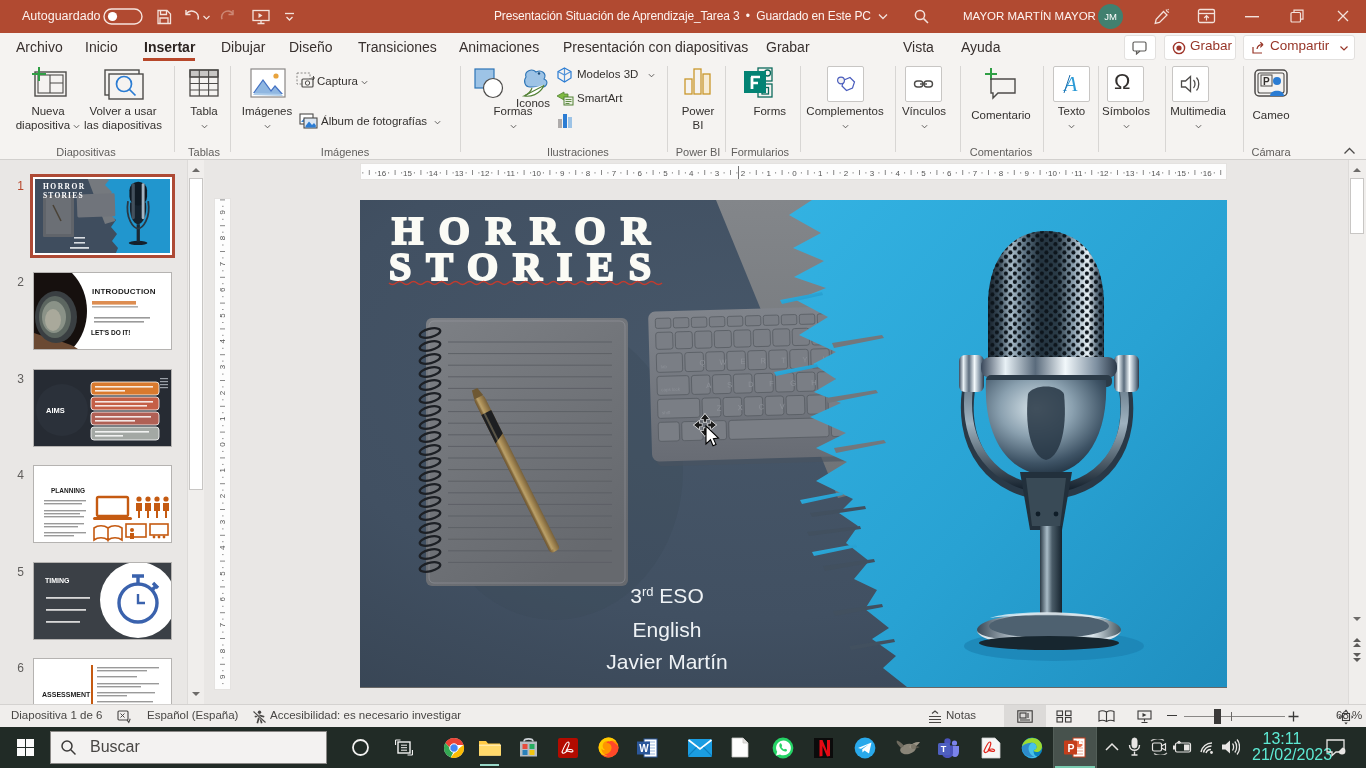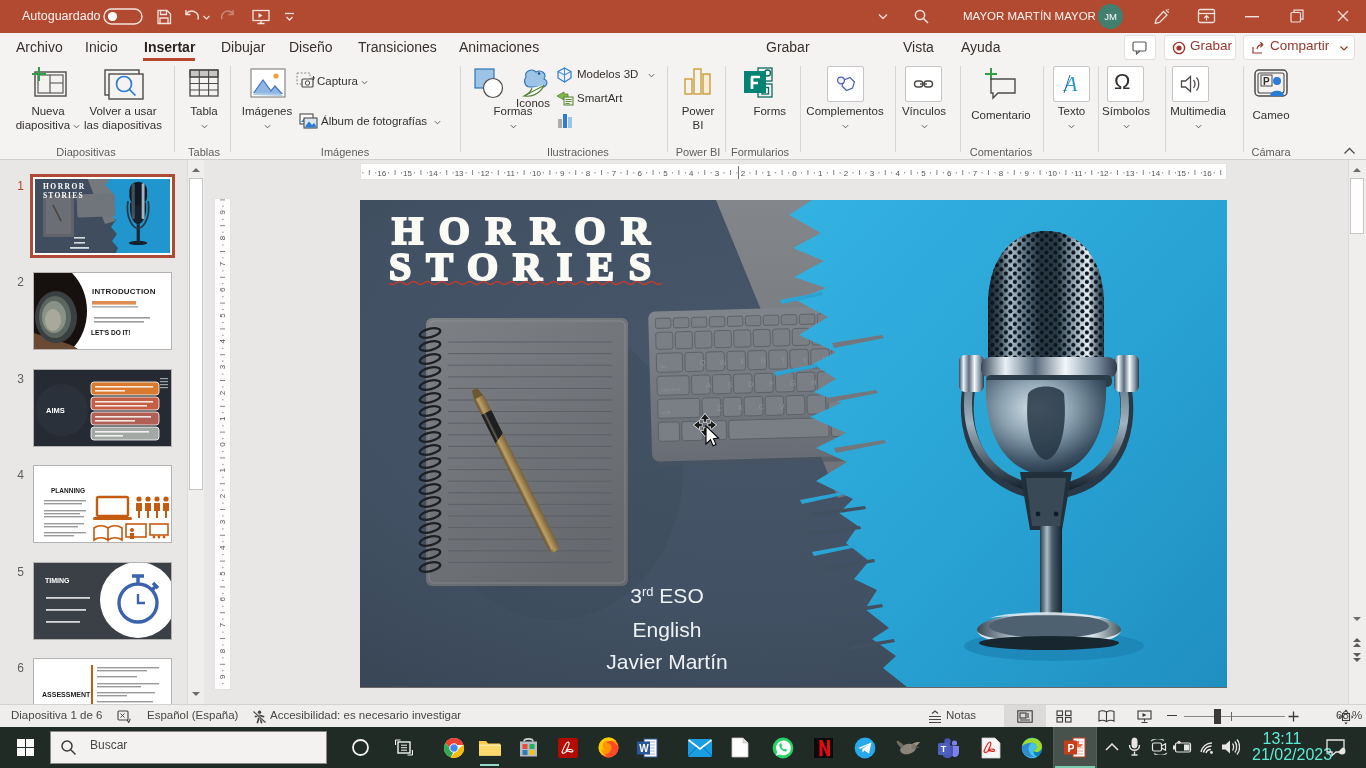--- a/index.html
+++ b/index.html
@@ -49,20 +49,21 @@
     </svg>
     <svg class="abs" style="left:251px;top:8px;" width="20" height="18" viewBox="0 0 20 18" fill="none" stroke="#f3e2dc" stroke-width="1.3">
       <rect x="2" y="2.5" width="16" height="10"></rect>
         <path d="M10 12.5v3 M6.5 15.5h7"></path>
         <path d="M7.5 5l4 2.5-4 2.5z" fill="#f3e2dc" stroke="none"></path>
     </svg>
     <svg class="abs" style="left:283px;top:12px;" width="13" height="10" viewBox="0 0 13 10" fill="none" stroke="#f3e2dc" stroke-width="1.3">
       <path d="M2 1.5h9"></path>
         <path d="M3.5 5 l3 3 3-3"></path>
     </svg>
+    <div class="abs txt" style="left:494px;top:9px;font-size:12px;letter-spacing:-0.15px;">Presentación Situación de Aprendizaje_Tarea 3&nbsp; •&nbsp; Guardado en Este PC</div>
     <svg class="abs" style="left:877px;top:13px;" width="12" height="8" viewBox="0 0 12 8" fill="none" stroke="#f3e2dc" stroke-width="1.3">
         <path d="M2 1.5 l4 4 4-4"></path>
       </svg>
     <svg class="abs" style="left:913px;top:8px;" width="17" height="17" viewBox="0 0 17 17" fill="none" stroke="#f3e2dc" stroke-width="1.5">
       <circle cx="7" cy="7" r="4.6"></circle>
         <path d="M10.6 10.6 L15 15"></path>
     </svg>
     <div class="abs txt" style="left:963px;top:10px;font-size:11.5px;">MAYOR MARTÍN MAYOR</div>
     <div class="abs" style="left:1098px;top:4px;width:25px;height:25px;border-radius:50%;background:#41806f;color:#fff;font-size:9.5px;text-align:center;line-height:25px;">JM</div>
     <svg class="abs" style="left:1152px;top:8px;" width="19" height="18" viewBox="0 0 19 18" fill="none" stroke="#f3e2dc" stroke-width="1.3">
@@ -87,20 +88,21 @@
   </div>
   <div id="menurow">
     <div class="tab" style="left:16px;">Archivo</div>
     <div class="tab" style="left:85px;">Inicio</div>
     <div class="tab" style="left:144px;font-weight:bold;color:#2b2320;">Insertar</div>
     <div class="abs" style="left:143px;top:25px;width:52px;height:3px;background:#b7472a;"></div>
     <div class="tab" style="left:221px;">Dibujar</div>
     <div class="tab" style="left:289px;">Diseño</div>
     <div class="tab" style="left:358px;">Transiciones</div>
     <div class="tab" style="left:459px;">Animaciones</div>
+    <div class="tab" style="left:563px;">Presentación con diapositivas</div>
     <div class="tab" style="left:766px;">Grabar</div>
     <div class="tab" style="left:848px;margin-top:37px;">Revisar</div>
     <div class="tab" style="left:903px;">Vista</div>
     <div class="tab" style="left:961px;">Ayuda</div>
     <div class="abs" style="left:1124px;top:2px;width:32px;height:25px;background:#fff;border:1px solid #e2e0de;border-radius:3px;"></div>
     <svg class="abs" style="left:1132px;top:8px;" width="16" height="14" viewBox="0 0 16 14" fill="none" stroke="#5d5b58" stroke-width="1.2">
       <rect x="1" y="1" width="13" height="9" rx="1.5"></rect>
         <path d="M4.5 10v3l3.5-3"></path>
     </svg>
     <div class="abs" style="left:1164px;top:2px;width:72px;height:25px;background:#fff;border:1px solid #e2e0de;border-radius:3px;"></div>
@@ -1093,21 +1095,21 @@
       <rect x="0" y="0" width="8" height="8"></rect>
         <rect x="9" y="0" width="8" height="8"></rect>
         <rect x="0" y="9" width="8" height="8"></rect>
         <rect x="9" y="9" width="8" height="8"></rect>
     </svg>
     <div class="abs" style="left:50px;top:4px;width:277px;height:33px;background:#f3f2f1;border:1px solid #8a8886;"></div>
     <svg class="abs" style="left:60px;top:12px;" width="17" height="17" viewBox="0 0 17 17" fill="none" stroke="#3b3a39" stroke-width="1.5">
       <circle cx="7" cy="7" r="5"></circle>
         <path d="M10.8 10.8 L15.5 15.5"></path>
     </svg>
-    <div class="abs" style="left:90px;top:11px;font-size:12px;color:#484644;">Buscar</div>
+    <div class="abs" style="left:90px;top:11px;font-size:16px;color:#484644;">Buscar</div>
     <svg class="abs" style="left:351px;top:11px;" width="19" height="19" viewBox="0 0 19 19" fill="none" stroke="#f3f2f1" stroke-width="1.8">
         <circle cx="9.5" cy="9.5" r="7.5"></circle>
       </svg>
     <svg class="abs" style="left:395px;top:12px;" width="18" height="17" viewBox="0 0 18 17" fill="none" stroke="#f3f2f1" stroke-width="1.4">
       <rect x="3" y="3" width="12" height="11"></rect>
         <path d="M0.5 6 V1 M0.5 1 H5.5 M12.5 16 h5 M17.5 16 v-5" stroke-width="1.2"></path>
         <path d="M6 6.2h6 M6 8.7h6 M6 11.2h6" stroke-width="1"></path>
     </svg>
 
     <svg class="abs" style="left:443px;top:10px;" width="22" height="22" viewBox="0 0 22 22">

